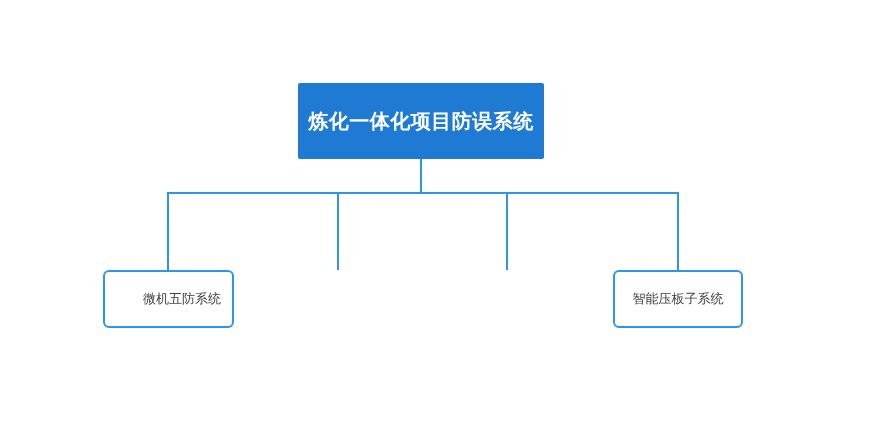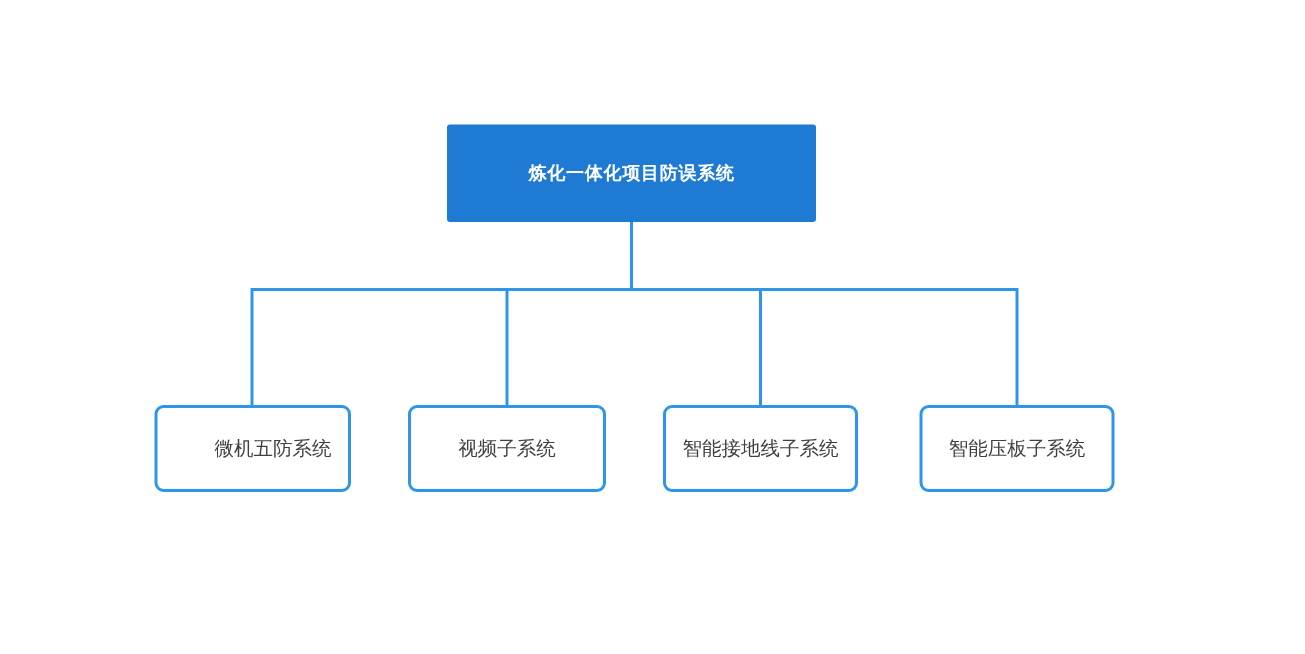--- a/index.html
+++ b/index.html
@@ -38,24 +38,24 @@
     align-items: center;
     justify-content: center;
     box-sizing: border-box;
     text-align: center;
     cursor: pointer;
   }
   .root-node {
     left: 298px;
     top: 83px;
     width: 246px;
-    height: 65px;
+    height: 76px;
     background: var(--root-fill, #1e7ad3);
     color: var(--root-text, #ffffff);
-    font-size: 12px;
+    font-size: 20px;
     font-weight: bold;
     letter-spacing: 0.5px;
     border-radius: 2px;
   }
   .child-node {
     top: 270px;
     height: 58px;
     background: var(--child-fill, #ffffff);
     border: 2px solid var(--child-border, #2e96e8);
     border-radius: 6px;
@@ -78,19 +78,17 @@
     <path d="M168 192 L168 270"></path>
     <path d="M338 192 L338 270"></path>
     <path d="M507 192 L507 270"></path>
     <path d="M678 192 L678 270"></path>
   </svg>
 
   <div class="node root-node">炼化一体化项目防误系统</div>
 
   <div class="node child-node child-1">微机五防系统</div>
 
-  <div class="node child-node child-2">视频子系统</div>
 
-  <div class="node child-node child-3">智能接地线子系统</div>
 
   <div class="node child-node child-4">智能压板子系统</div>
 
 </div>
 
 </body></html>

